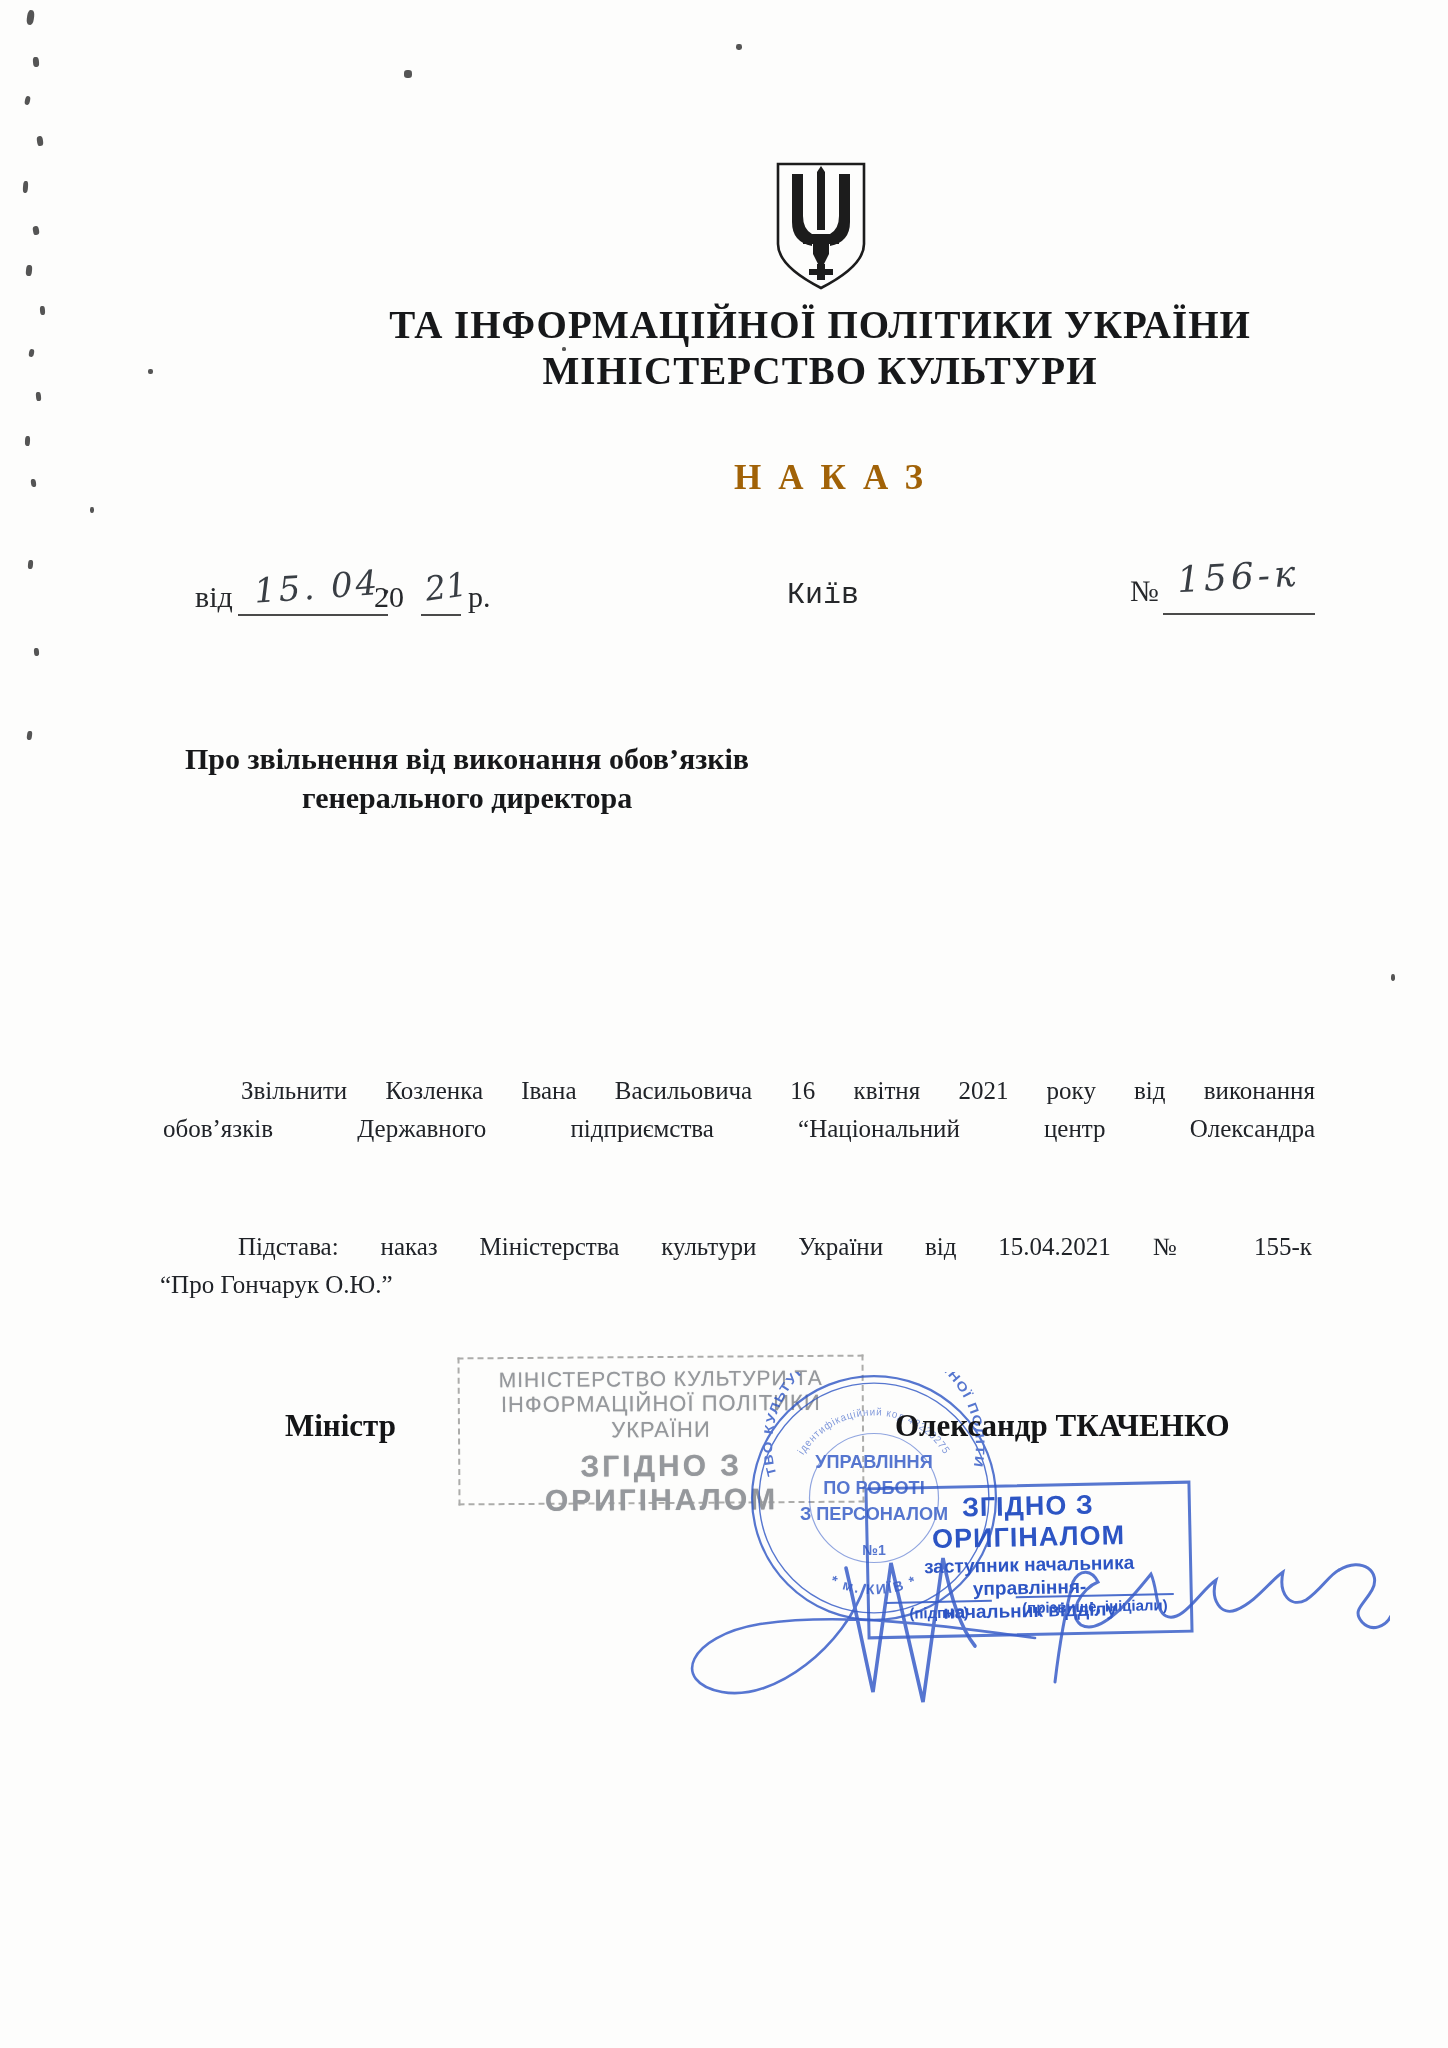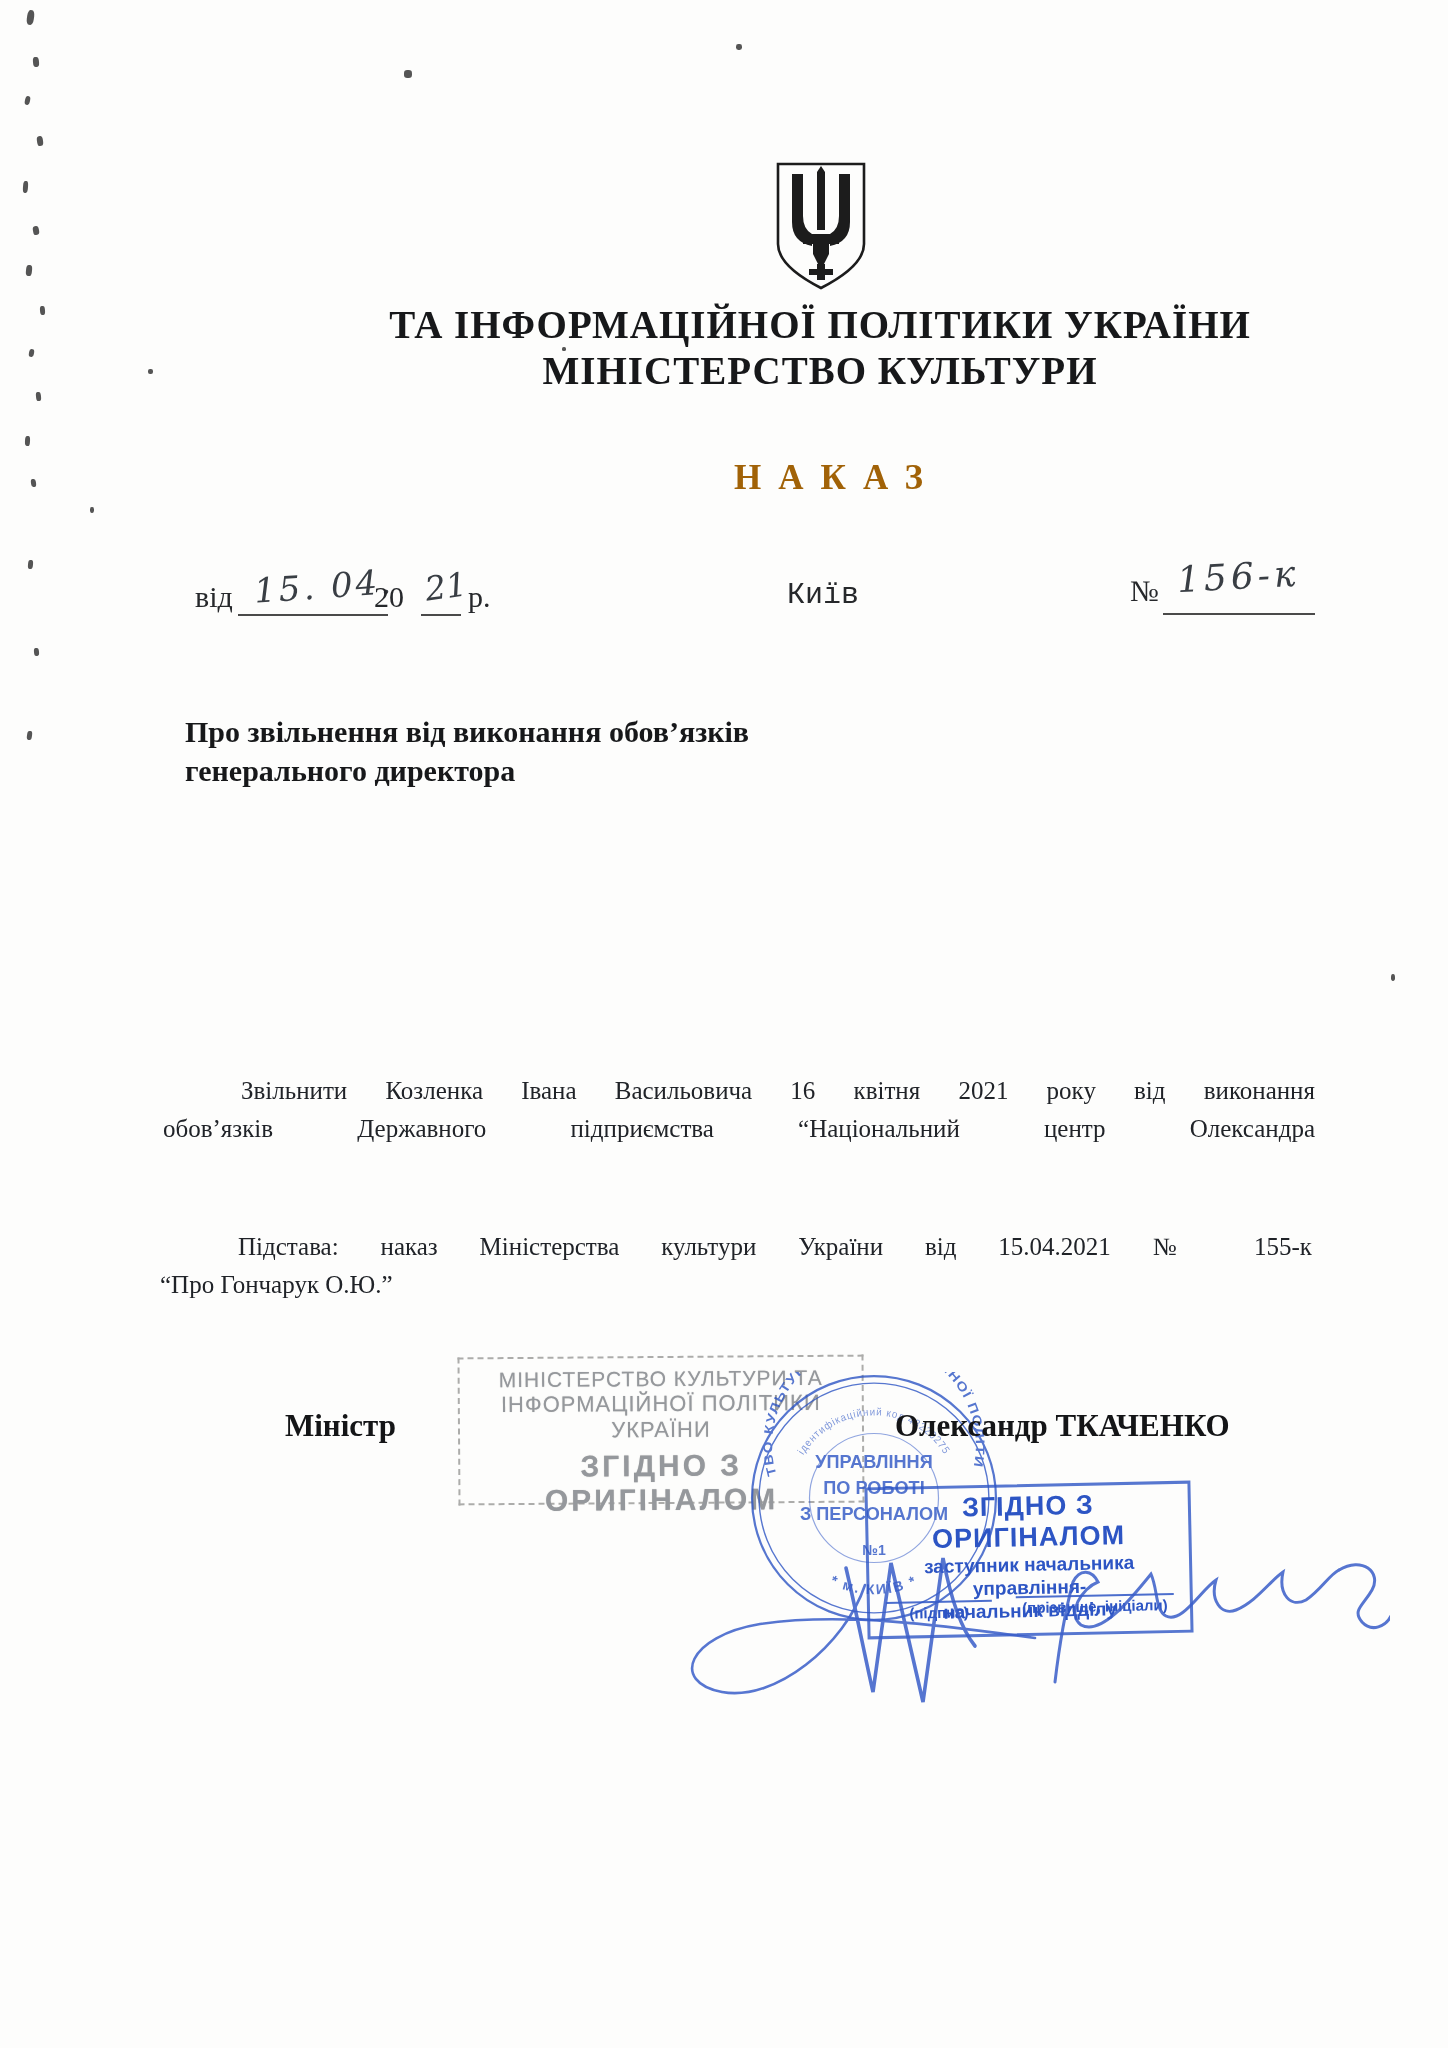--- a/index.html
+++ b/index.html
@@ -63,21 +63,21 @@
   <div class="abs script" style="left:254px;top:566px;font-size:34px;transform:rotate(-4deg);letter-spacing:3px;">15. 04.</div>
   <div class="abs plain" style="left:374px;top:580px;">20</div>
   <div class="abs script" style="left:425px;top:567px;font-size:33px;transform:rotate(-8deg);">21</div>
   <div class="abs uline" style="left:421px;top:614px;width:40px;"></div>
   <div class="abs plain" style="left:468px;top:580px;">р.</div>
   <div class="abs plain" style="left:787px;top:578px;font-family:Liberation Mono, monospace;">Київ</div>
   <div class="abs plain" style="left:1130px;top:574px;">№</div>
   <div class="abs uline" style="left:1163px;top:613px;width:152px;"></div>
   <div class="abs script" style="left:1177px;top:556px;font-size:36px;transform:rotate(-3deg);letter-spacing:4px;">156-к</div>
 
-  <div class="abs" style="left:185px;top:712px;">
+  <div class="abs" style="left:185px;top:739px;text-align:center;">
     <div class="subject">Про звільнення від виконання обов’язків</div>
     <div class="subject">генерального директора</div>
   </div>
 
   <div class="abs para" style="left:163px;top:1072px;">
     <div class="jline indent">Звільнити Козленка Івана Васильовича 16 квітня 2021 року від виконання</div>
     <div class="jline">обов’язків Державного підприємства “Національний центр Олександра</div>
   </div>
 
   <div class="abs para" style="left:160px;top:1228px;">

